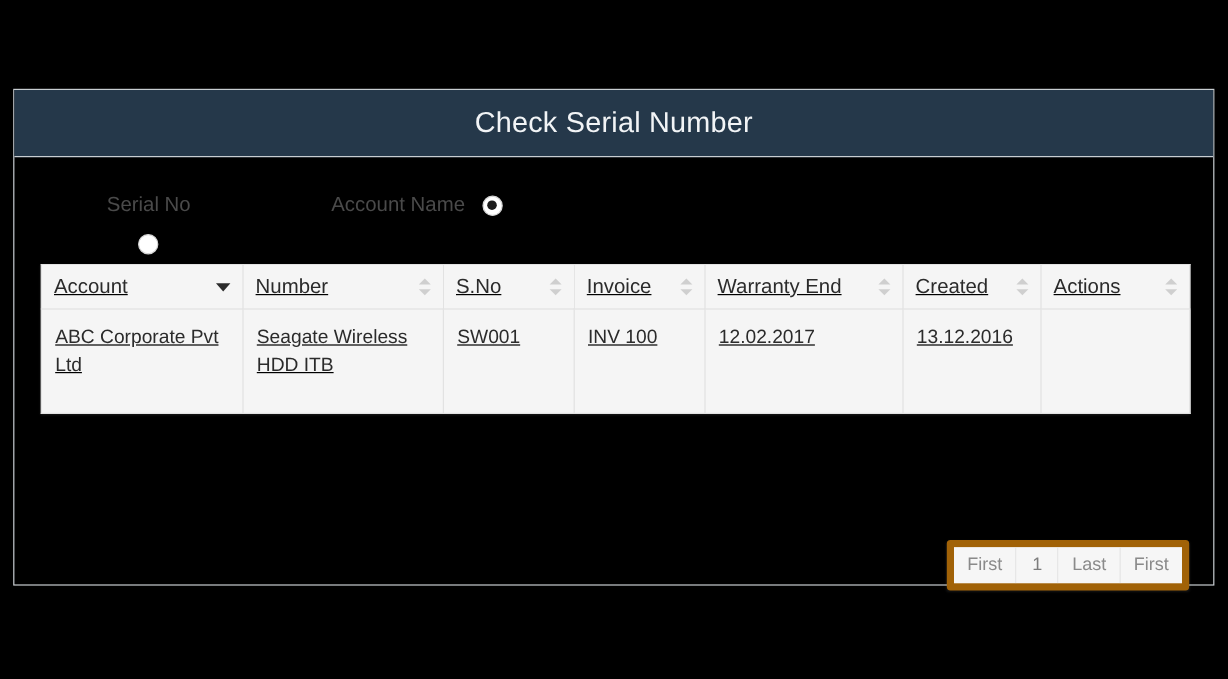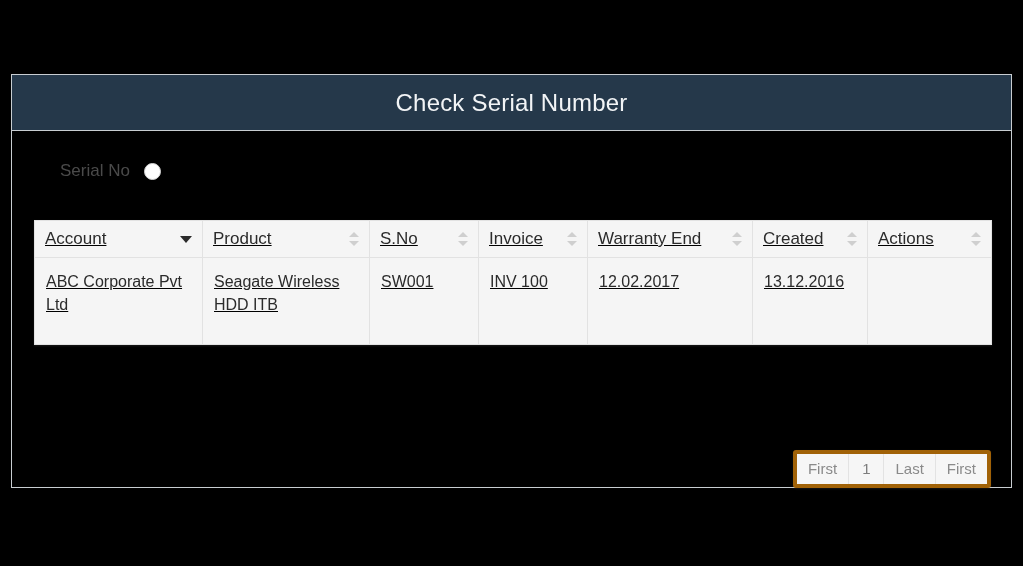--- a/index.html
+++ b/index.html
@@ -52,21 +52,21 @@
     width: 100%;
     height: 60px;
   }
   .radio-group {
     position: absolute;
     display: flex;
     align-items: center;
     gap: 14px;
     top: 30px;
   }
-  #radio-serial-group { left: 48px; }
+  #radio-serial-group { left: 77px; flex-direction: column; }
   #radio-account-group { left: 264px; }
   .radio-label {
     color: #4a4a4a;
     font-size: 17px;
   }
   .radio {
     width: 17px;
     height: 17px;
     border-radius: 50%;
     background: #ffffff;
@@ -218,21 +218,21 @@
     font-size: 15px;
   }
 
   
   #pagination {
     position: absolute;
     right: 20px;
     top: 375px;
     display: flex;
     background: #f6f6f6;
-    border: 4px solid #a16207;
+    border: 6px solid #a16207;
     border-radius: 3px;
     overflow: hidden;
     box-shadow: 0 1px 2px rgba(255,255,255,0.08);
   }
   .page-btn {
     padding: 5px 11px;
     font-size: 15px;
     color: #8a8a8a;
     background: #f6f6f6;
     border-right: 1px solid #e3e3e3;
@@ -252,20 +252,26 @@
     <div id="panel-title">Check Serial Number</div>
   </div>
 
   <div id="filter-row">
 
     <div class="radio-group" id="radio-serial-group">
       <span class="radio-label">Serial No</span>
       <span class="radio" id="radio-serial"></span>
     </div>
 
+    <div class="radio-group" id="radio-account-group">
+      <span class="radio-label">Account Name</span>
+      <span class="radio checked" id="radio-account">
+          <span class="dot"></span>
+        </span>
+    </div>
 
     <div id="search-wrap">
       <input id="search-input" type="text" value="ABC Corporate Pvt Ltd" style="">
       <button id="go-button">Go</button>
     </div>
 
   </div>
 
   <table id="results-table">
     <colgroup>
@@ -280,21 +286,21 @@
     <thead>
       <tr>
         <th>
           <span class="th-inner">
             <span>Account</span>
             <span class="sort-desc"></span>
           </span>
         </th>
         <th>
           <span class="th-inner">
-            <span>Product</span>
+            <span>Number</span>
             <span class="sort-both"></span>
           </span>
         </th>
         <th>
           <span class="th-inner">
             <span>S.No</span>
             <span class="sort-both"></span>
           </span>
         </th>
         <th>

